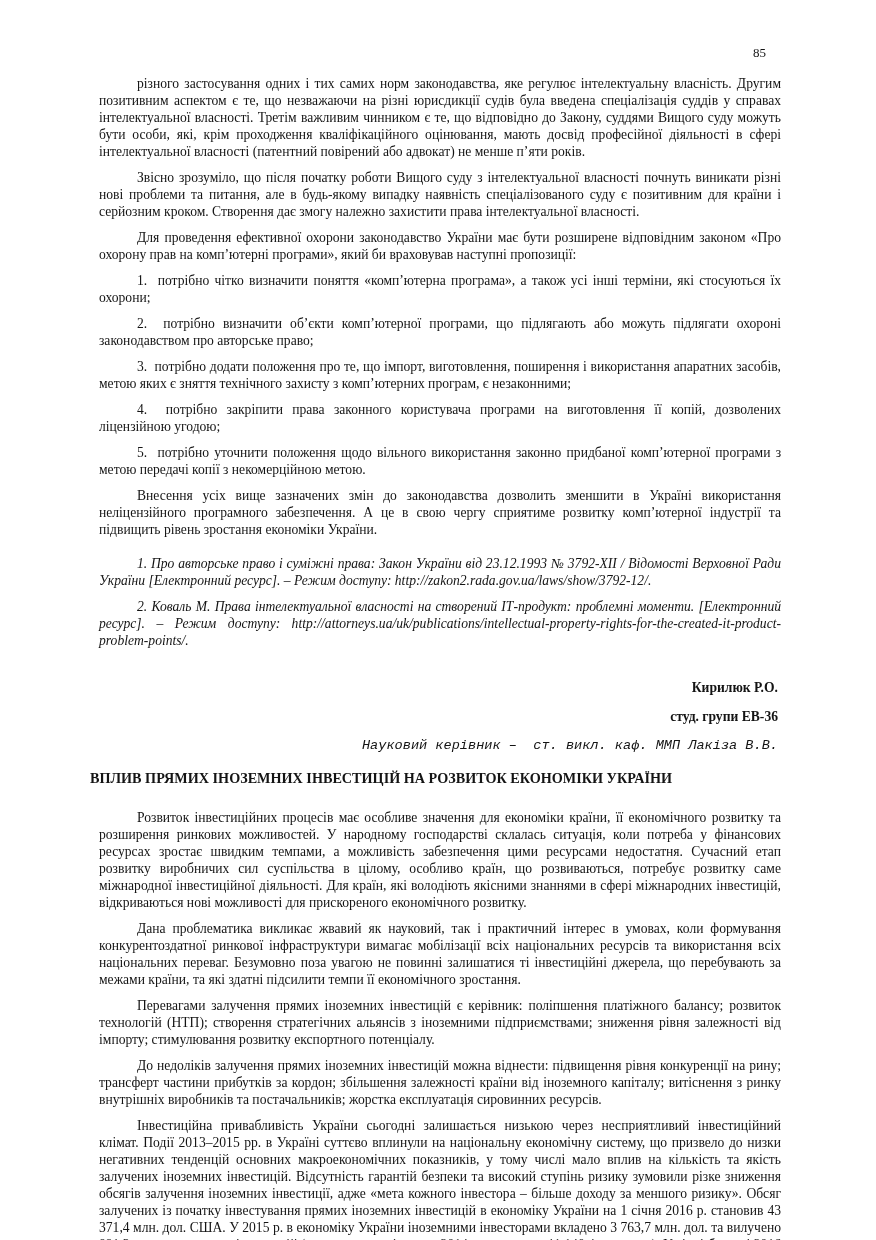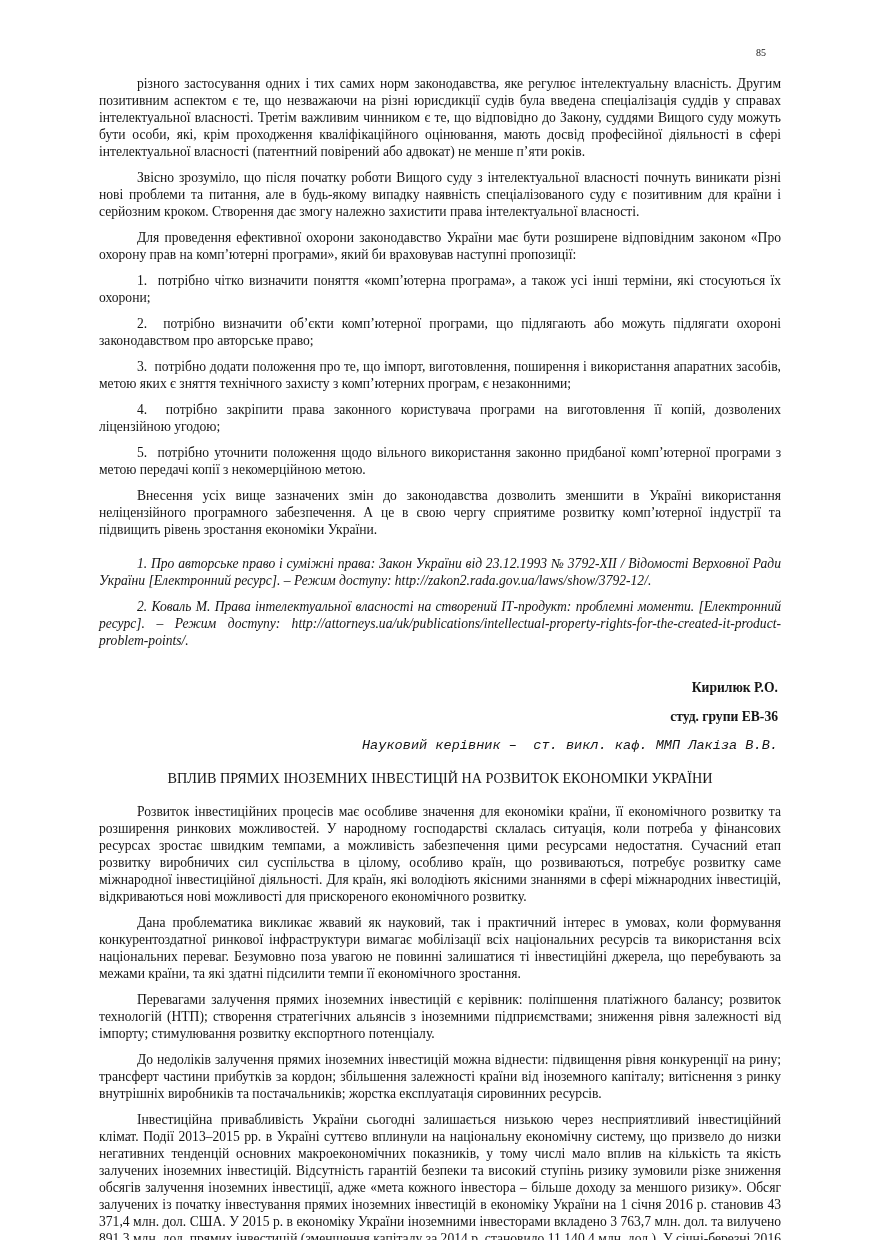--- a/index.html
+++ b/index.html
@@ -16,21 +16,21 @@
     box-sizing: border-box;
     padding: 44px 86px 30px 90px;
     font-family: "Liberation Serif", "DejaVu Serif", serif;
     font-size: 13.6px;
     line-height: 17px;
     color: #141414;
   }
   .page-number {
     text-align: right;
     padding-right: 24px;
-    font-size: 10px;
+    font-size: 13px;
     margin-bottom: 14px;
   }
   p.body-par {
     margin: 9px;
     text-align: justify;
     text-indent: 38px;
   }
   .references {
     margin-top: 17px;
   }
@@ -46,25 +46,24 @@
     line-height: 17px;
   }
   .author-name, .author-group {
     font-weight: bold;
   }
   .supervisor {
     font-style: italic;
     font-family: Liberation Mono, monospace;
   }
   h1.article-title {
-    margin: 15px 0 15px 0;
-    text-align: center;
+    margin: 15px 0 21px 0;
     font-size: 14.2px;
     line-height: 19px;
-    font-weight: normal;
+    font-weight: bold;
   }
 </style>
 </head>
 <body>
 
 <div class="page">
 
   <div class="page-number">85</div>
 
   <div>

